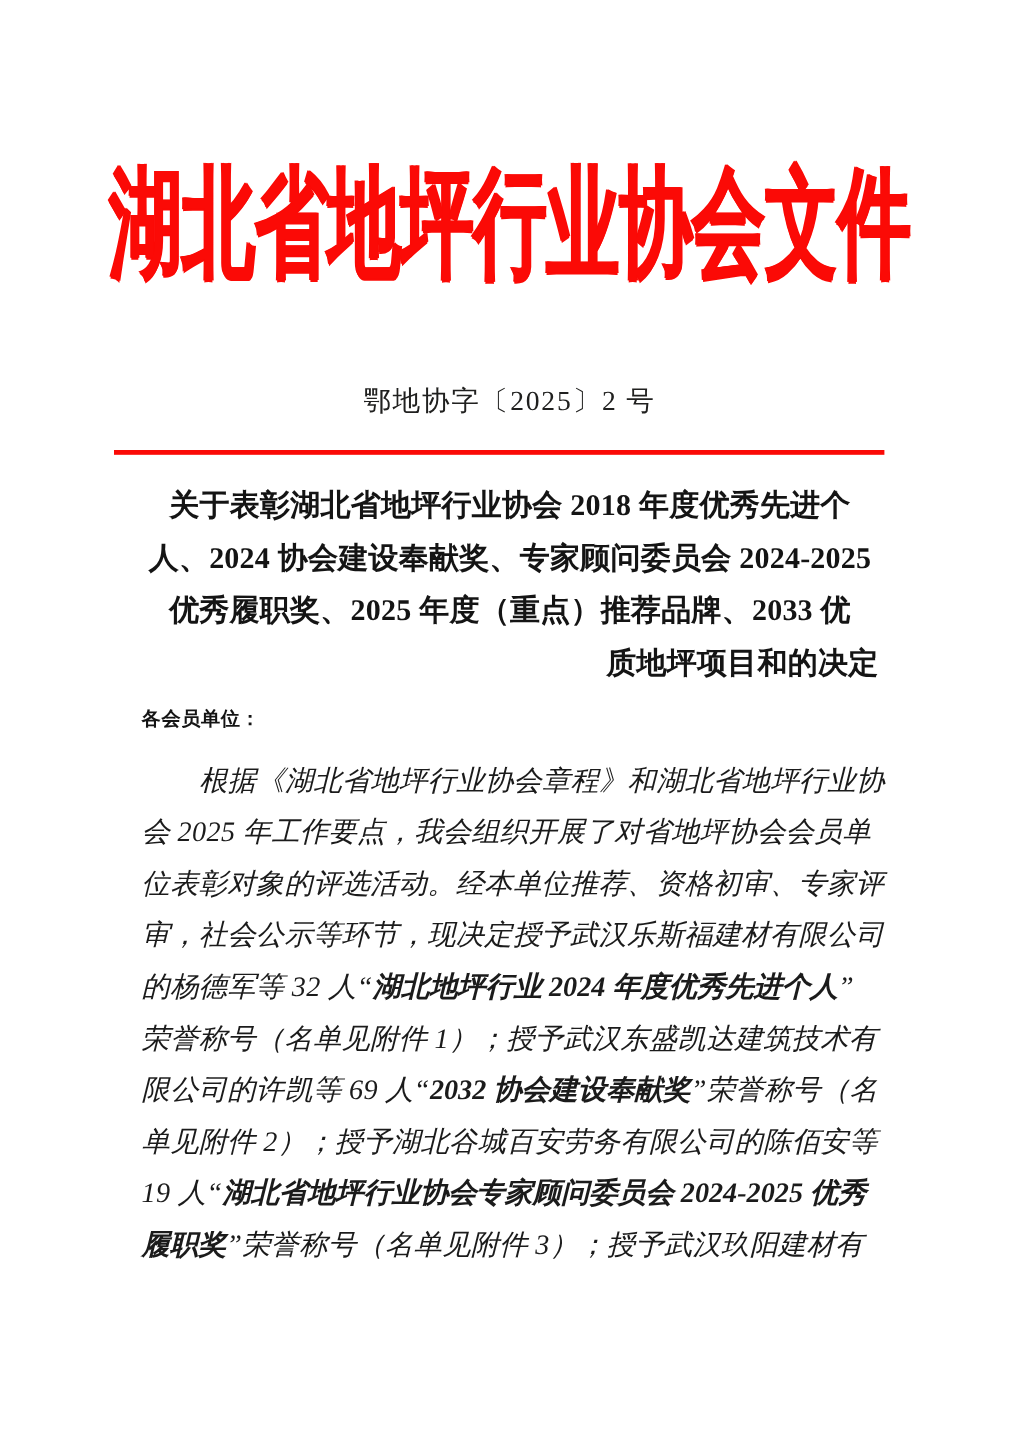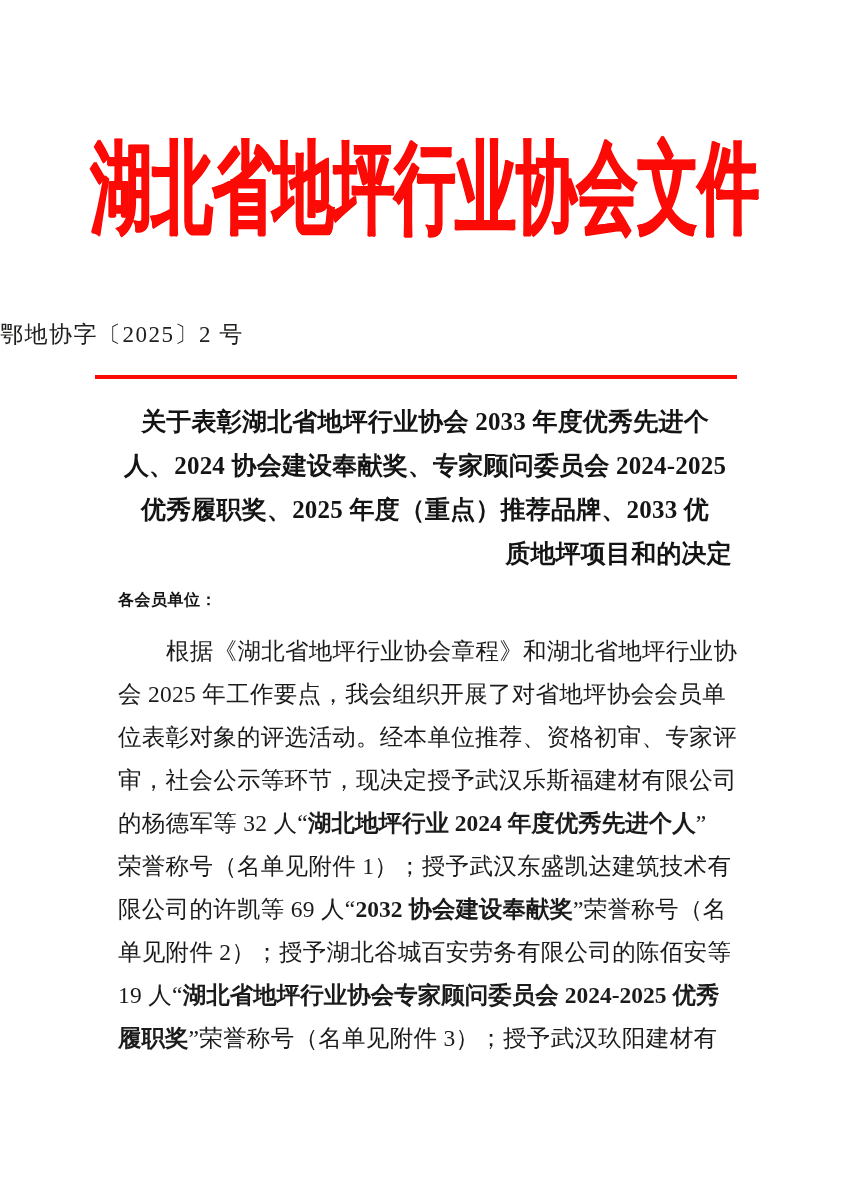--- a/index.html
+++ b/index.html
@@ -48,21 +48,21 @@
       -1px 0 0 #fb0a06,
       0 1px 0 #fb0a06;
   }
 
   
   .doc-number {
     position: absolute;
     top: 318px;
     left: 0;
     width: 849px;
-    text-align: left;
+    text-align: center;
     font-size: 23px;
     line-height: 34px;
     letter-spacing: 1.5px;
     color: #20201f;
     font-family: "Liberation Serif", "DejaVu Serif", serif;
   }
 
   
   .red-rule {
     position: absolute;
@@ -115,20 +115,21 @@
     width: 616px;
   }
   .body-line {
     font-size: 23.5px;
     line-height: 43px;
     height: 43px;
     color: #1b1b1b;
     letter-spacing: 0.3px;
     white-space: nowrap;
     font-family: "Liberation Serif", "DejaVu Serif", serif;
+    font-style: italic;
   }
   .body-line.indent {
     text-indent: 48px;
   }
   .body-line b,
   .body-line .b {
     font-weight: 700;
     letter-spacing: 0px;
   }
 </style>
@@ -139,21 +140,21 @@
 
   <div class="masthead">
     <span class="masthead-title">湖北省地坪行业协会文件</span>
   </div>
 
   <div class="doc-number">鄂地协字〔2025〕2 号</div>
 
   <div class="red-rule"></div>
 
   <div class="doc-heading">
-    <span class="hl">关于表彰湖北省地坪行业协会 2033 年度优秀先进个</span>
+    <span class="hl">关于表彰湖北省地坪行业协会 2018 年度优秀先进个</span>
     <span class="hl">人、2024 协会建设奉献奖、专家顾问委员会 2024-2025</span>
     <span class="hl">优秀履职奖、2025 年度（重点）推荐品牌、2033 优</span>
     <span class="hl last">质地坪项目和的决定</span>
   </div>
 
   <div class="salutation">各会员单位：</div>
 
   <div class="body-block" id="body-block">
       <div class="body-line indent">根据《湖北省地坪行业协会章程》和湖北省地坪行业协</div>
       <div class="body-line">会 2025 年工作要点，我会组织开展了对省地坪协会会员单</div>

